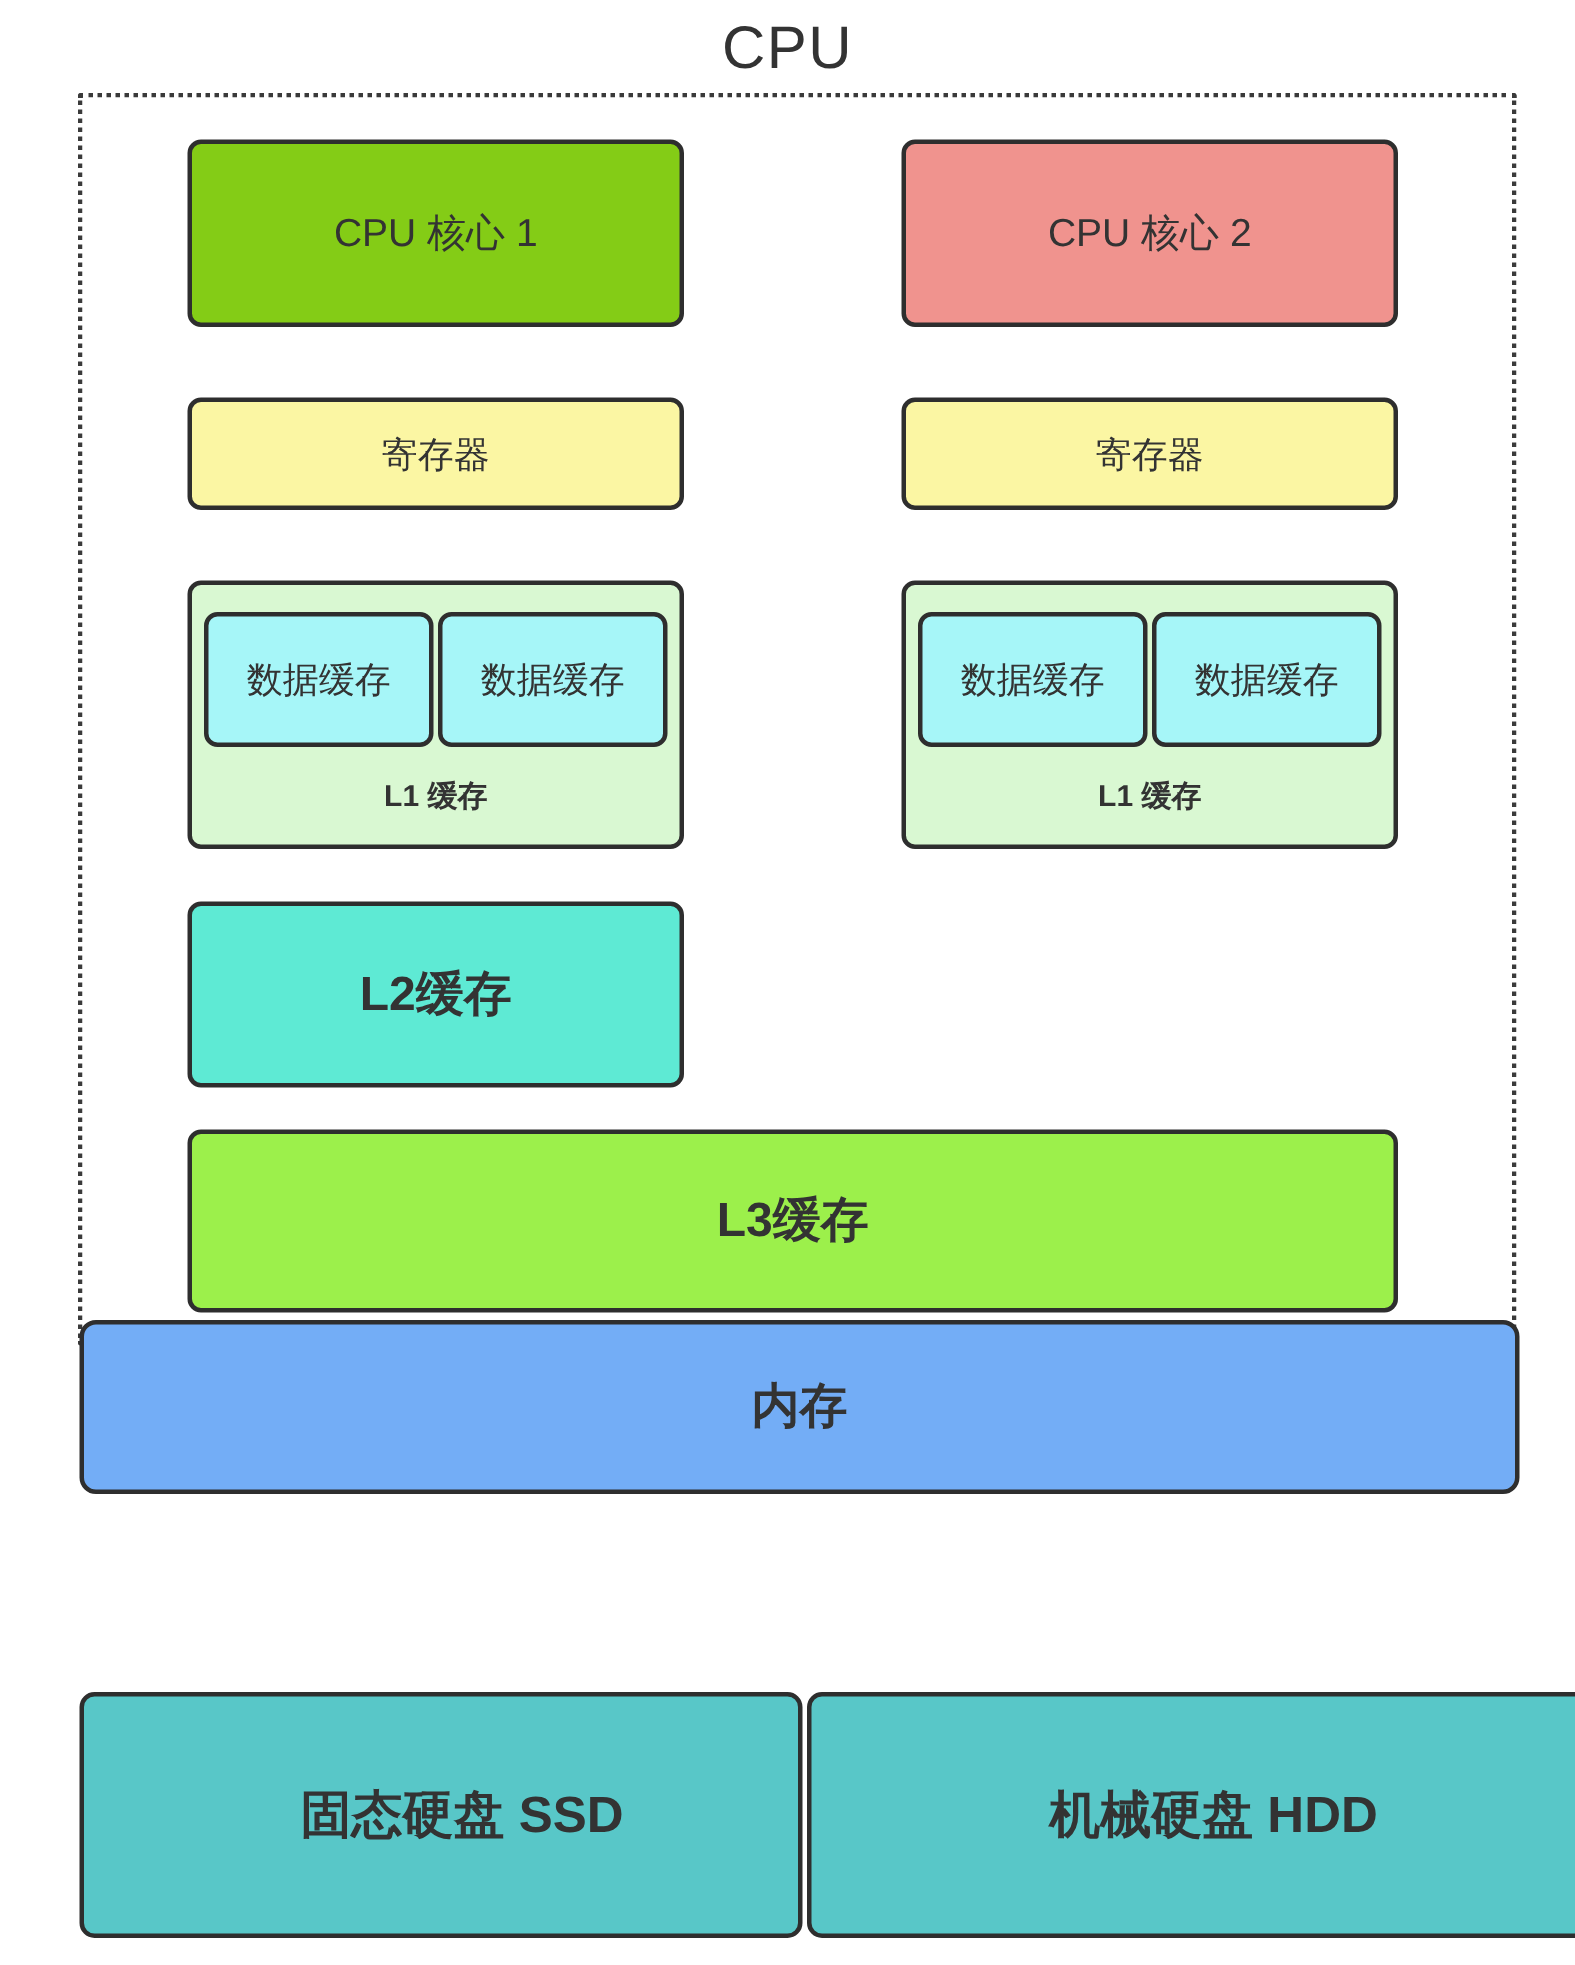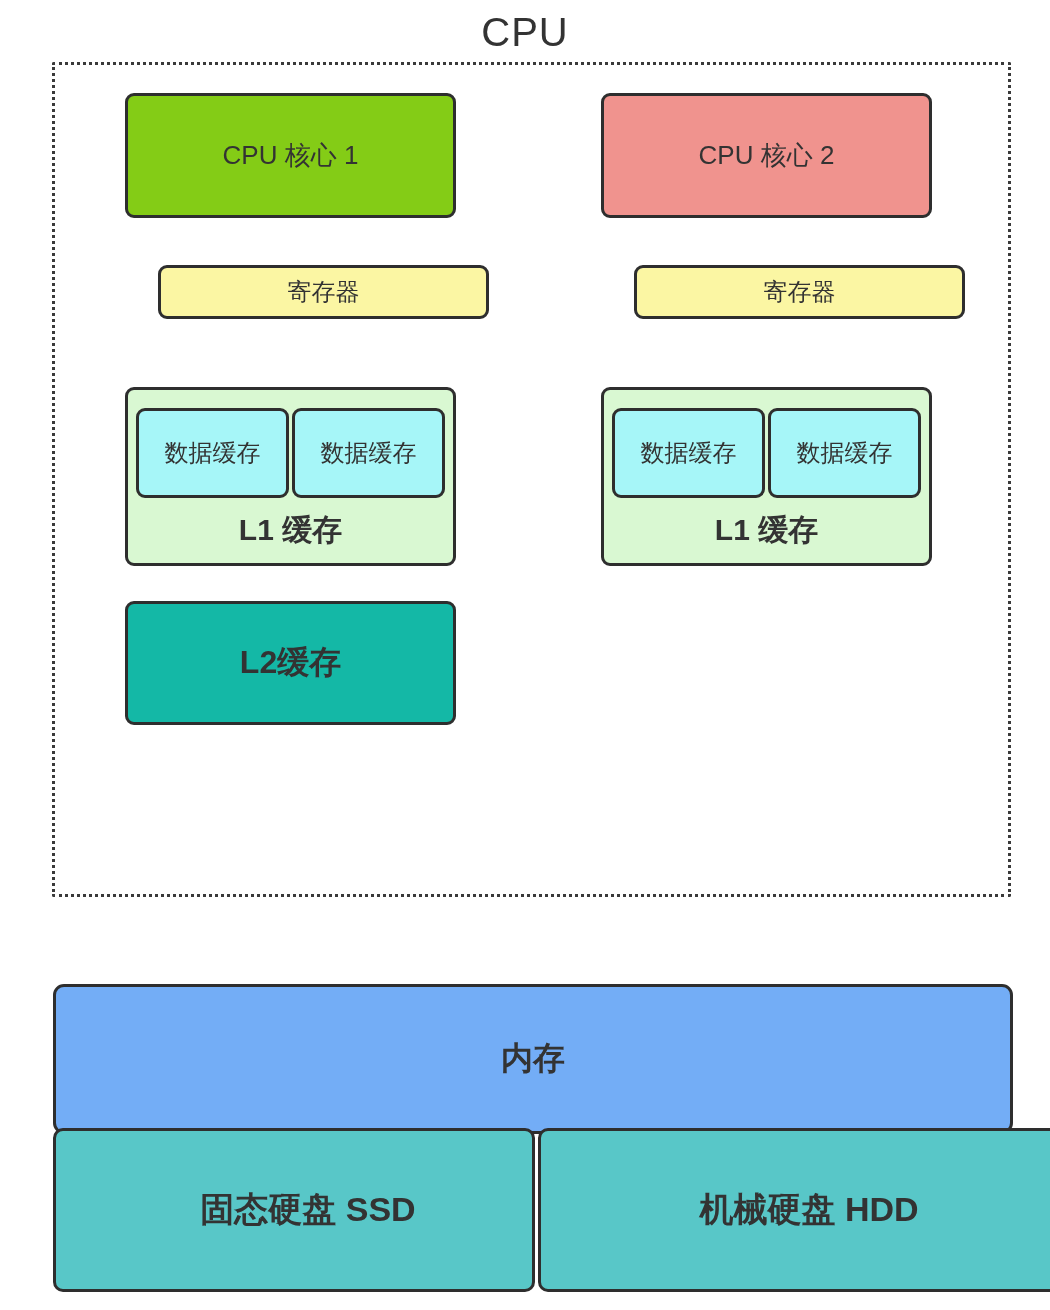--- a/index.html
+++ b/index.html
@@ -36,21 +36,21 @@
   .box {
     position: absolute;
     border: 3px solid #2e2e2e;
     border-radius: 9px;
     display: flex;
     align-items: center;
     justify-content: center;
     color: #333333;
   }
   .core-box  { width: 331px; height: 125px; top: 28px;  font-size: 26px; }
-  .reg-box   { width: 331px; height: 54px;  top: 200px; font-size: 24px; margin-left: 33px; }
+  .reg-box   { width: 331px; height: 75px;  top: 200px; font-size: 24px; }
   .l1-box    { width: 331px; height: 179px; top: 322px; flex-direction: column; align-items: stretch; justify-content: flex-start; }
   .l2-box    { width: 331px; height: 124px; top: 536px; font-size: 32px; font-weight: bold; }
   .col-left  { left: 70px; }
   .col-right { left: 546px; }
   .l3-box {
     left: 70px; top: 688px;
     width: 807px; height: 122px;
     font-size: 32px; font-weight: bold;
   }
   .dc-row {
@@ -66,26 +66,26 @@
     display: flex;
     align-items: center;
     justify-content: center;
     font-size: 24px;
   }
   .l1-label {
     flex: 1;
     display: flex;
     align-items: center;
     justify-content: center;
-    font-size: 30px;
+    font-size: 20px;
     font-weight: bold;
   }
   .memory-box {
-    left: 53px; top: 984px;
-    width: 960px; height: 150px;
+    left: 53px; top: 880px;
+    width: 960px; height: 116px;
     font-size: 32px; font-weight: bold;
     border-radius: 11px;
   }
   .storage-box {
     top: 1128px; height: 164px;
     font-size: 34px; font-weight: bold;
     border-radius: 10px;
   }
   .ssd-box { left: 53px;  width: 482px; }
   .hdd-box { left: 538px; width: 542px; }
@@ -129,24 +129,27 @@
         <div class="dc-box" style="background-color: rgb(166, 246, 248);">
           <span>数据缓存</span>
         </div>
         <div class="dc-box" style="background-color: rgb(166, 246, 248);">
           <span>数据缓存</span>
         </div>
       </div>
       <div class="l1-label">L1 缓存</div>
     </div>
 
-    <div class="box l2-box col-left" style="background-color: #14b8a6;">
+    <div class="box l2-box col-left" style="background-color: #5eead4;">
       <span>L2缓存</span>
     </div>
 
+    <div class="box l3-box" style="background-color: rgb(156, 240, 75);">
+      <span>L3缓存</span>
+    </div>
 
   </div>
 
   <div class="box memory-box" style="background-color: rgb(115, 173, 246);">
     <span>内存</span>
   </div>
 
   <div class="box storage-box ssd-box" style="background-color: rgb(88, 199, 200); padding-left: 28px;">
     <span>固态硬盘 SSD</span>
   </div>

